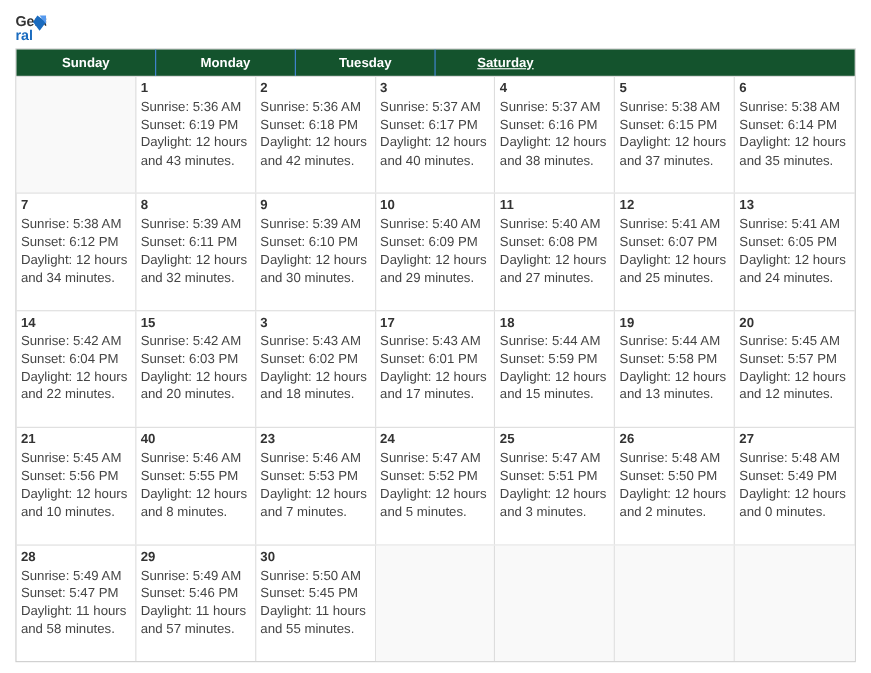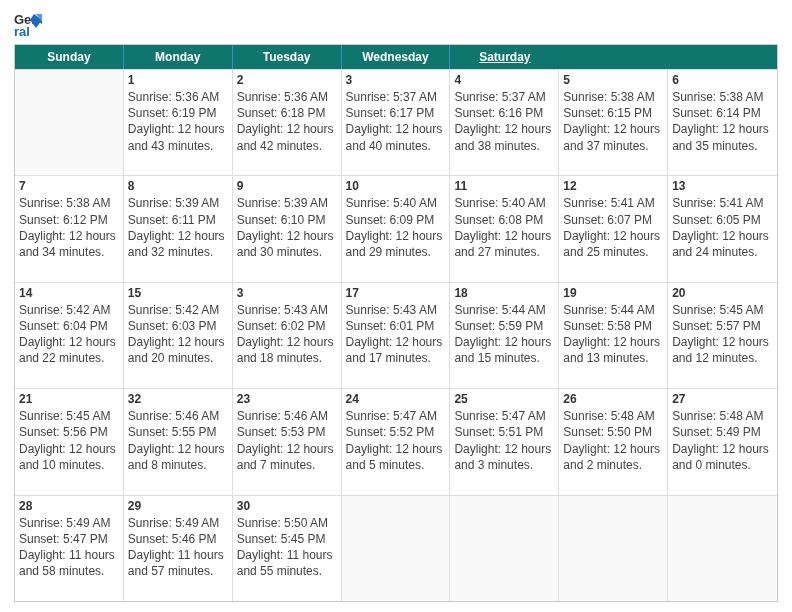--- a/index.html
+++ b/index.html
@@ -54,22 +54,22 @@
       color: #555;
     }
     .calendar {
       flex: 1;
       display: flex;
       flex-direction: column;
       border: 1px solid #ccc;
     }
     .cal-header {
       display: grid;
-      grid-template-columns: repeat(7, 1fr);
-      background: #0f766e;
+      grid-template-columns: repeat(6, 1fr);
+      background: #14532d;
     }
     .cal-header-cell {
       color: #fff;
       font-size: 12px;
       font-weight: bold;
       text-align: center;
       padding: 5px 2px;
       border-right: 1px solid #4488dd;
     }
     .cal-header-cell:last-child { border-right: none; text-decoration: underline; }
@@ -128,21 +128,20 @@
       <div class="month-title"></div>
       <div class="location"></div>
     </div>
   </div>
 
   <div class="calendar">
     <div class="cal-header">
     <div class="cal-header-cell">Sunday</div>
         <div class="cal-header-cell">Monday</div>
         <div class="cal-header-cell">Tuesday</div>
-        <div class="cal-header-cell">Wednesday</div>
         <div class="cal-header-cell">Saturday</div>
       </div>
     <div class="cal-body">
     <div class="cal-row">
           <div class="cal-cell empty"></div>
           <div class="cal-cell">
             <span class="day-num">1</span>
             <div class="cell-info" style="white-space: pre-line;">Sunrise: 5:36 AM
 Sunset: 6:19 PM
 Daylight: 12 hours
@@ -288,21 +287,21 @@
         </div>
         <div class="cal-row">
           <div class="cal-cell">
             <span class="day-num">21</span>
             <div class="cell-info" style="white-space: pre-line;">Sunrise: 5:45 AM
 Sunset: 5:56 PM
 Daylight: 12 hours
 and 10 minutes.</div>
           </div>
           <div class="cal-cell">
-            <span class="day-num">32</span>
+            <span class="day-num">40</span>
             <div class="cell-info" style="white-space: pre-line;">Sunrise: 5:46 AM
 Sunset: 5:55 PM
 Daylight: 12 hours
 and 8 minutes.</div>
           </div>
           <div class="cal-cell">
             <span class="day-num">23</span>
             <div class="cell-info" style="white-space: pre-line;">Sunrise: 5:46 AM
 Sunset: 5:53 PM
 Daylight: 12 hours

